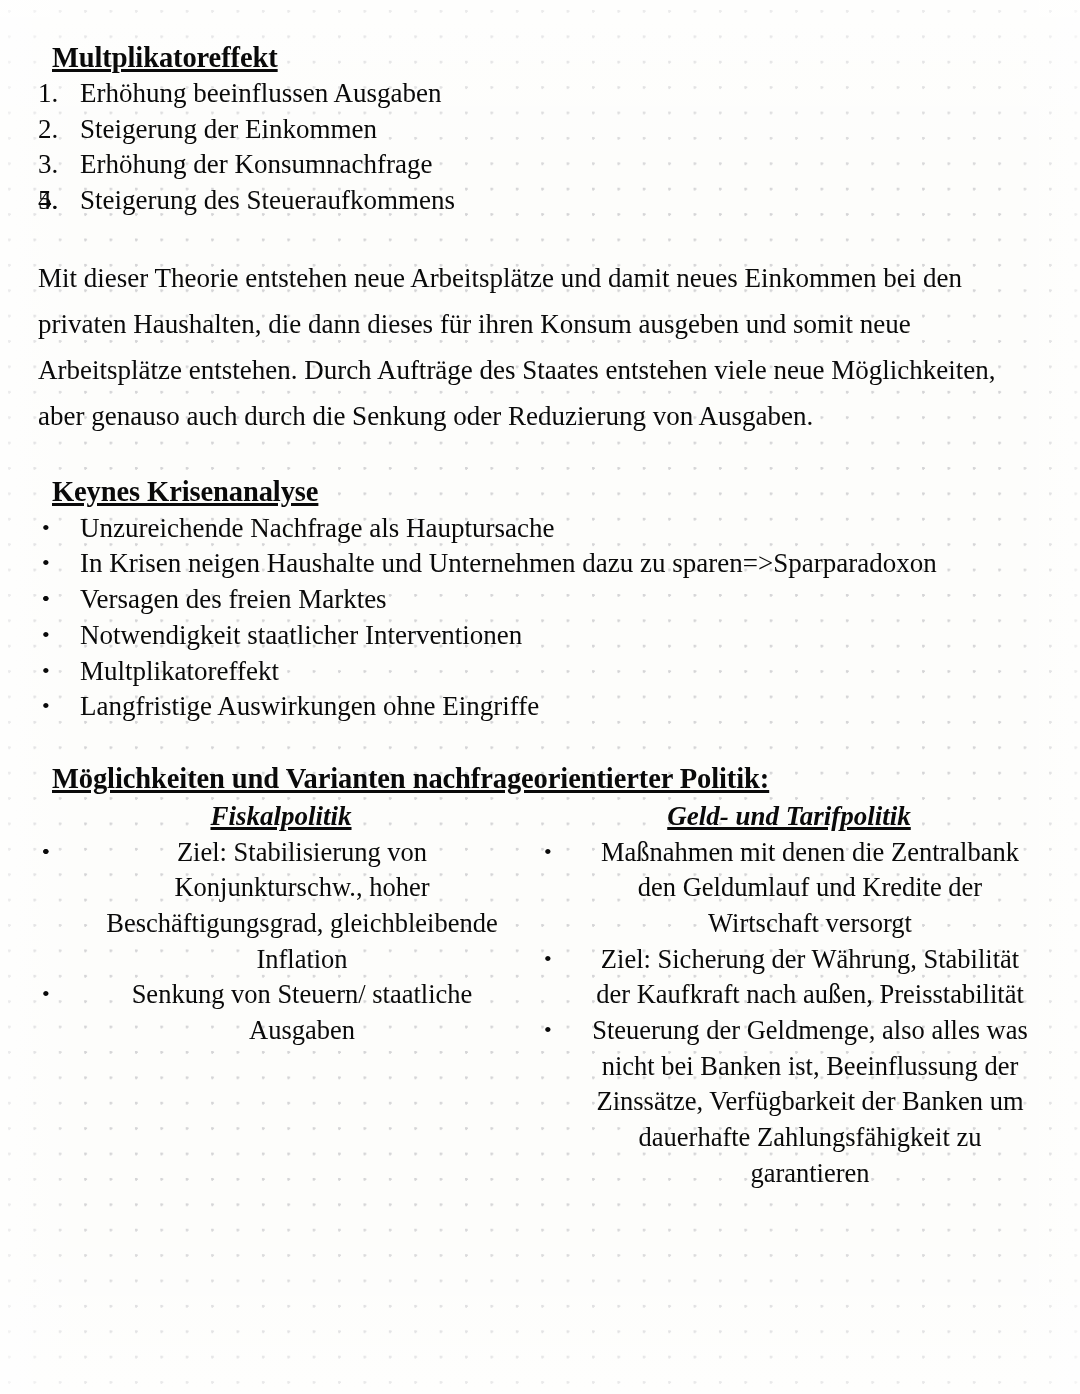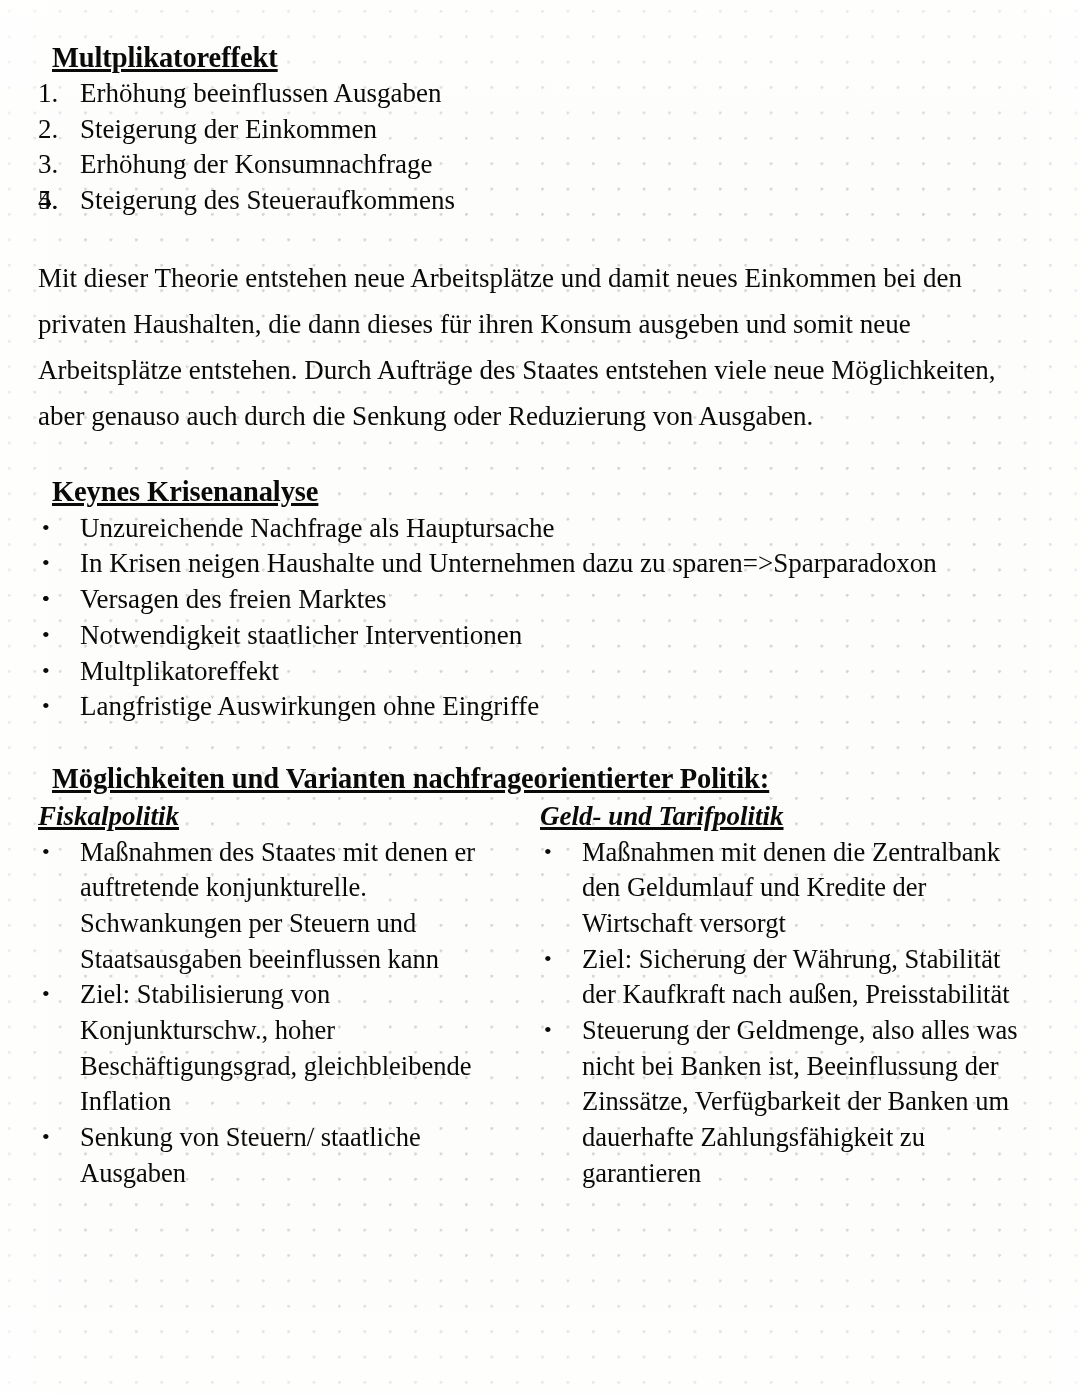--- a/index.html
+++ b/index.html
@@ -124,20 +124,21 @@
     max-width: 960px;
   }
 
   
   .gap-blank { height: 35.8px; }
 
   
   .cols {
     display: flex;
     margin-top: 4px;
+    text-align: center;
   }
   .col {
     box-sizing: border-box;
   }
   .col-left  { width: 496px; padding-right: 8px; }
   .col-right { width: 506px; padding-left: 6px; }
 
   .col ul.bul-list li {
     font-size: 26.5px;
     line-height: 35.7px;
@@ -183,21 +184,21 @@
 
   <div class="gap-blank"></div>
 
   <h2 class="h-main"><span class="u">Möglichkeiten und Varianten nachfrageorientierter Politik:</span></h2>
 
   <div class="cols">
 
     <div class="col col-left">
       <h3 class="h-sub"><span class="u">Fiskalpolitik</span></h3>
       <ul class="bul-list">
-        <li><span class="marker">•</span><span>Maßnahmen des Staates mit denen er auftretende konjunkturelle. Schwankungen per Steuern und Staatsausgaben beeinflussen kann</span></li>
+        <li><span class="marker">•</span></li>
         <li><span class="marker">•</span><span>Ziel: Stabilisierung von Konjunkturschw., hoher Beschäftigungsgrad, gleichbleibende Inflation</span></li>
         <li><span class="marker">•</span><span>Senkung von Steuern/ staatliche Ausgaben</span></li>
       </ul>
     </div>
 
     <div class="col col-right">
       <h3 class="h-sub"><span class="u">Geld- und Tarifpolitik</span></h3>
       <ul class="bul-list">
         <li><span class="marker">•</span><span>Maßnahmen mit denen die Zentralbank den Geldumlauf und Kredite der Wirtschaft versorgt</span></li>
         <li><span class="marker">•</span><span>Ziel: Sicherung der Währung, Stabilität der Kaufkraft nach außen, Preisstabilität</span></li>

